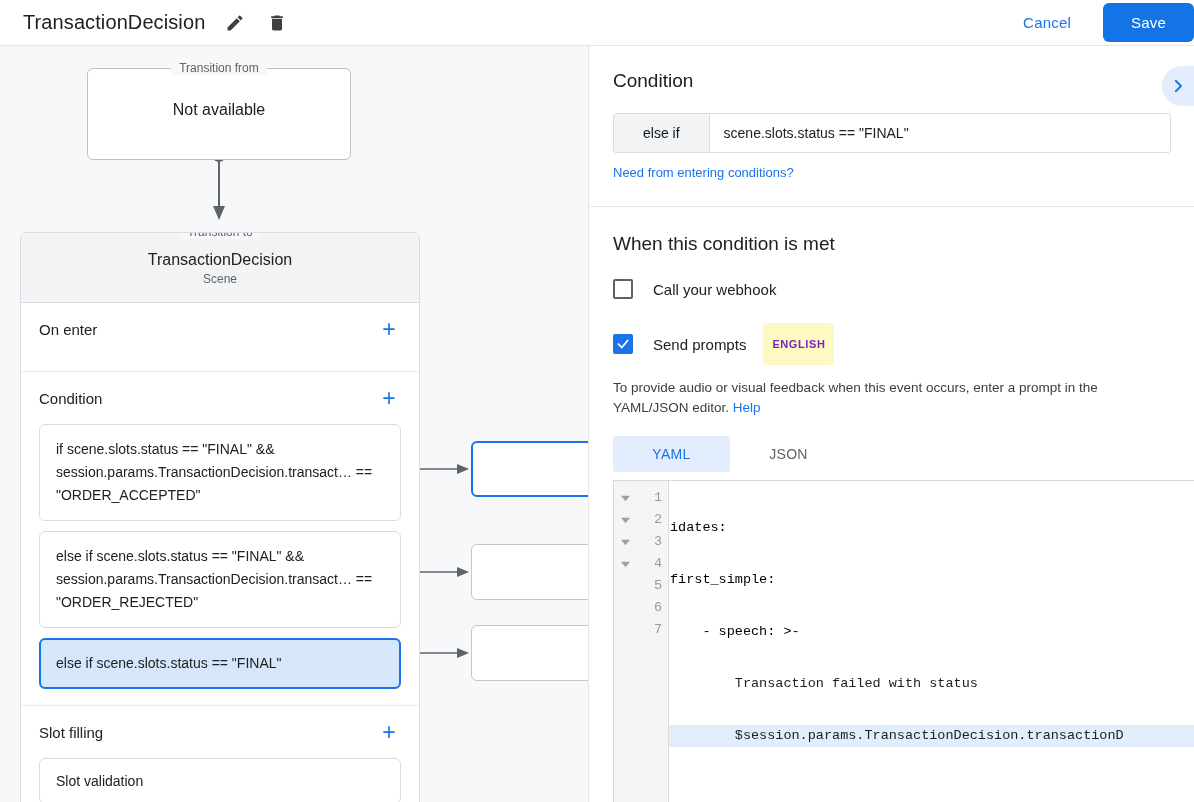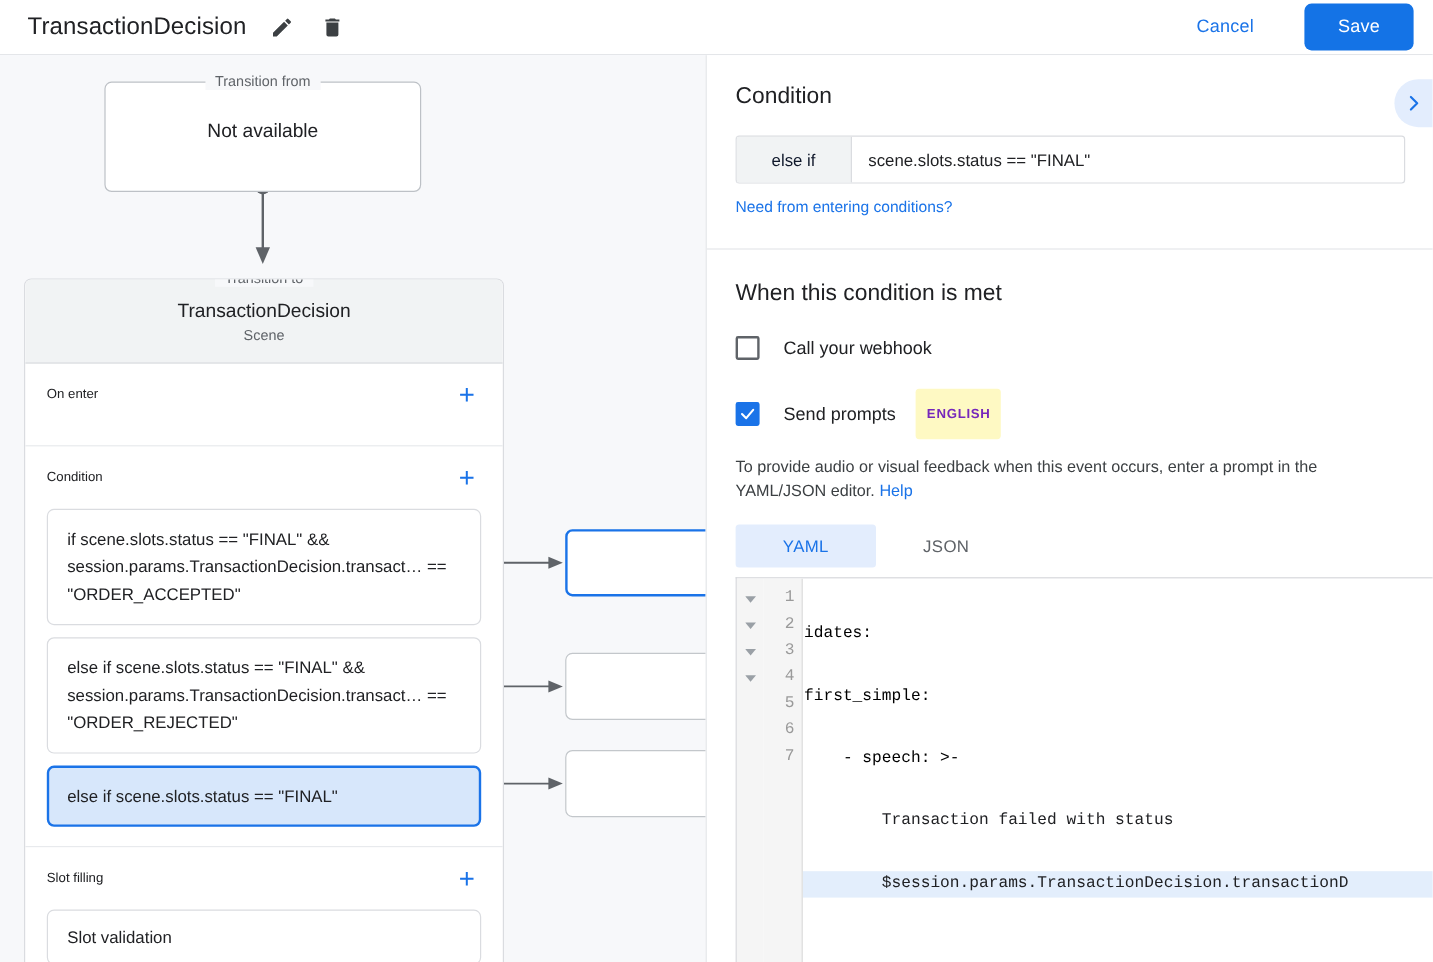--- a/index.html
+++ b/index.html
@@ -23,22 +23,21 @@
     font-size: 20px; color: #202124; letter-spacing: .1px;
     white-space: nowrap;
   }
   .tb-icon {
     width: 24px; height: 24px; margin-left: 18px;
     display: flex; align-items: center; justify-content: center;
     cursor: pointer;
   }
   .tb-icon svg { display: block; }
   #topbar-right {
-    margin-left: auto; display: flex; align-items: center; gap: 14px;
-    padding-right: 16px;
+    margin-left: auto; display: flex; align-items: center; gap: 4px;
   }
   #cancel-btn {
     background: none; border: none;
     color: #1a73e8; font-size: 15px; font-weight: 500;
     font-family: "Liberation Sans", sans-serif;
     padding: 9px 18px; border-radius: 4px; cursor: pointer;
     letter-spacing: .2px;
   }
   #save-btn {
     background: #1473e6; border: none;
@@ -96,21 +95,21 @@
   }
   .section {
     border-bottom: 1px solid #e8eaed;
     padding: 0 18px 16px 18px;
   }
   .section:last-child { border-bottom: none; }
   .section-head {
     display: flex; align-items: center; justify-content: space-between;
     height: 52px;
   }
-  .section-title { font-size: 11px; color: #202124; }
+  .section-title { font-size: 15px; color: #202124; }
   .plus-btn {
     color: #1a73e8; font-size: 23px; line-height: 1;
     cursor: pointer; width: 24px; text-align: center;
     font-weight: 400;
   }
   .cond-item {
     border: 1px solid #dadce0;
     border-radius: 6px;
     padding: 13px 16px;
     font-size: 14px; color: #202124;

